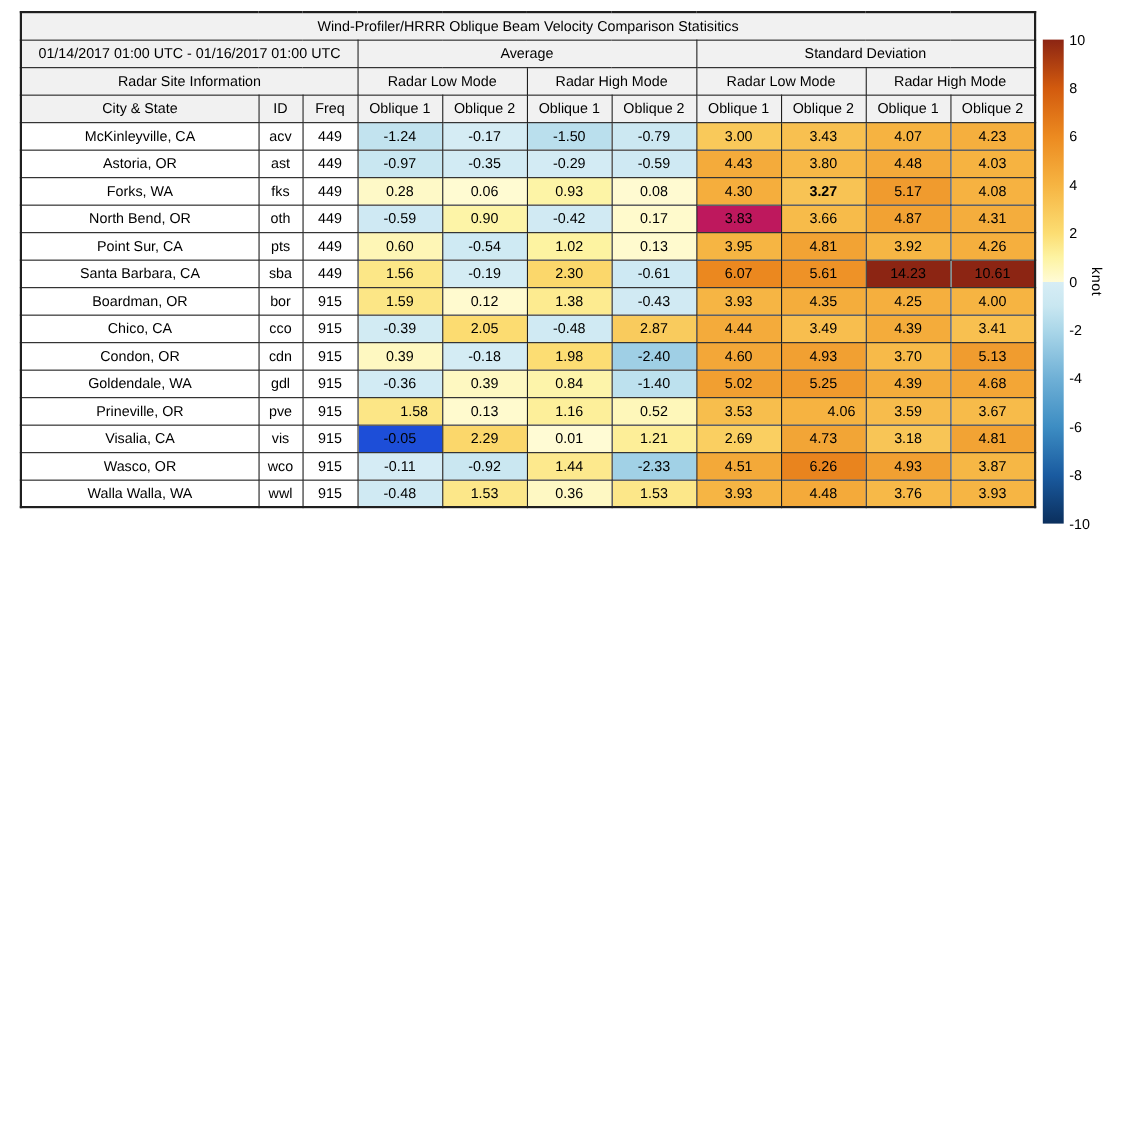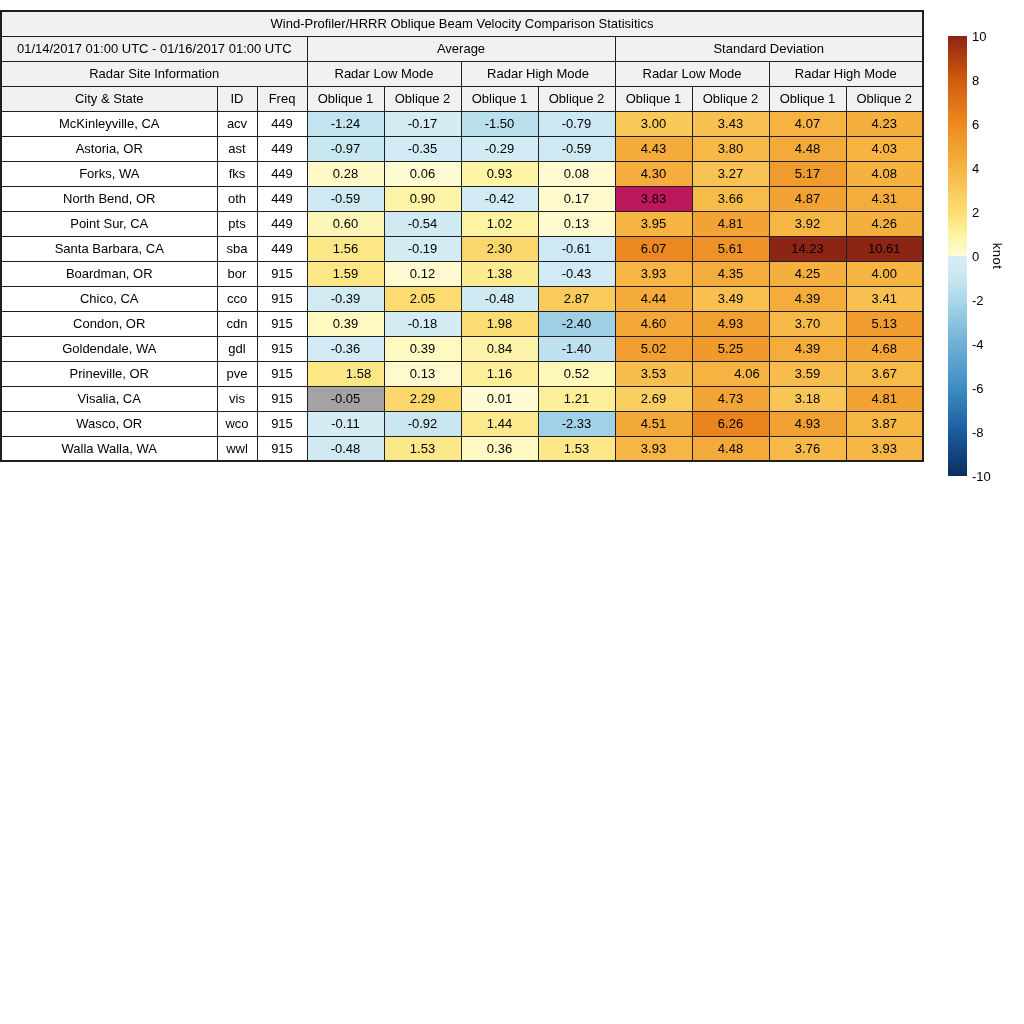--- a/index.html
+++ b/index.html
@@ -1,21 +1,21 @@
 <!DOCTYPE html>
 <html><head>
 <meta charset="utf-8">
 <style>
   * { box-sizing: border-box; }
   html,body { margin:0; padding:0; background:#ffffff; }
   body {
     width:1024px; height:1024px; position:relative; overflow:hidden;
     font-family:"Liberation Sans", sans-serif; color:#000;
   }
-  .table-wrap { position:absolute; left:0; top:10px; }
+  .table-wrap { position:absolute; left:18px; top:10px; }
   table.stats { border-collapse:collapse; table-layout:fixed; border:2px solid #1f1f1f; }
   table.stats th, table.stats td {
     border:1px solid #1f1f1f; padding:0 2px; height:25px;
     font-size:13px; font-weight:normal; text-align:center; vertical-align:middle;
     white-space:nowrap; overflow:hidden;
   }
   table.stats thead th { background:#f1f1f1; }
   table.stats td.plain { background:#ffffff; }
   table.stats td.na { background:#f2f2f2; }
   .cbar-wrap { position:absolute; }
@@ -106,21 +106,21 @@
         </tr>
         <tr>
           <td class="plain">Forks, WA</td>
           <td class="plain">fks</td>
           <td class="plain">449</td>
           <td class="" style="background: rgb(254, 249, 199);">0.28</td>
           <td class="" style="background: rgb(255, 251, 210);">0.06</td>
           <td class="" style="background: rgb(253, 244, 166);">0.93</td>
           <td class="" style="background: rgb(255, 250, 209);">0.08</td>
           <td class="" style="background: rgb(245, 174, 61);">4.30</td>
-          <td class="" style="background: rgb(248, 195, 84);">3.27</td>
+          <td class="" style="background: rgb(248, 195, 84); font-weight: bold;">3.27</td>
           <td class="" style="background: rgb(240, 155, 46);">5.17</td>
           <td class="" style="background: rgb(246, 178, 65);">4.08</td>
         </tr>
         <tr>
           <td class="plain">North Bend, OR</td>
           <td class="plain">oth</td>
           <td class="plain">449</td>
           <td class="" style="background: rgb(207, 233, 243);">-0.59</td>
           <td class="" style="background: rgb(253, 244, 167);">0.90</td>
           <td class="" style="background: rgb(209, 234, 243);">-0.42</td>
@@ -218,21 +218,21 @@
           <td class="" style="background: rgb(254, 247, 186);">0.52</td>
           <td class="" style="background: rgb(247, 190, 77);">3.53</td>
           <td class="" style="background: rgb(246, 179, 65); padding-left: 35px;">4.06</td>
           <td class="" style="background: rgb(247, 188, 76);">3.59</td>
           <td class="" style="background: rgb(247, 187, 74);">3.67</td>
         </tr>
         <tr>
           <td class="plain">Visalia, CA</td>
           <td class="plain">vis</td>
           <td class="plain">915</td>
-          <td class="" style="background: #a3a3a3;">-0.05</td>
+          <td class="" style="background: #1d4ed8;">-0.05</td>
           <td class="" style="background: rgb(251, 215, 107);">2.29</td>
           <td class="" style="background: rgb(255, 251, 212);">0.01</td>
           <td class="" style="background: rgb(253, 238, 152);">1.21</td>
           <td class="" style="background: rgb(250, 207, 97);">2.69</td>
           <td class="" style="background: rgb(242, 165, 54);">4.73</td>
           <td class="" style="background: rgb(248, 197, 86);">3.18</td>
           <td class="" style="background: rgb(242, 163, 52);">4.81</td>
         </tr>
         <tr>
           <td class="plain">Wasco, OR</td>

